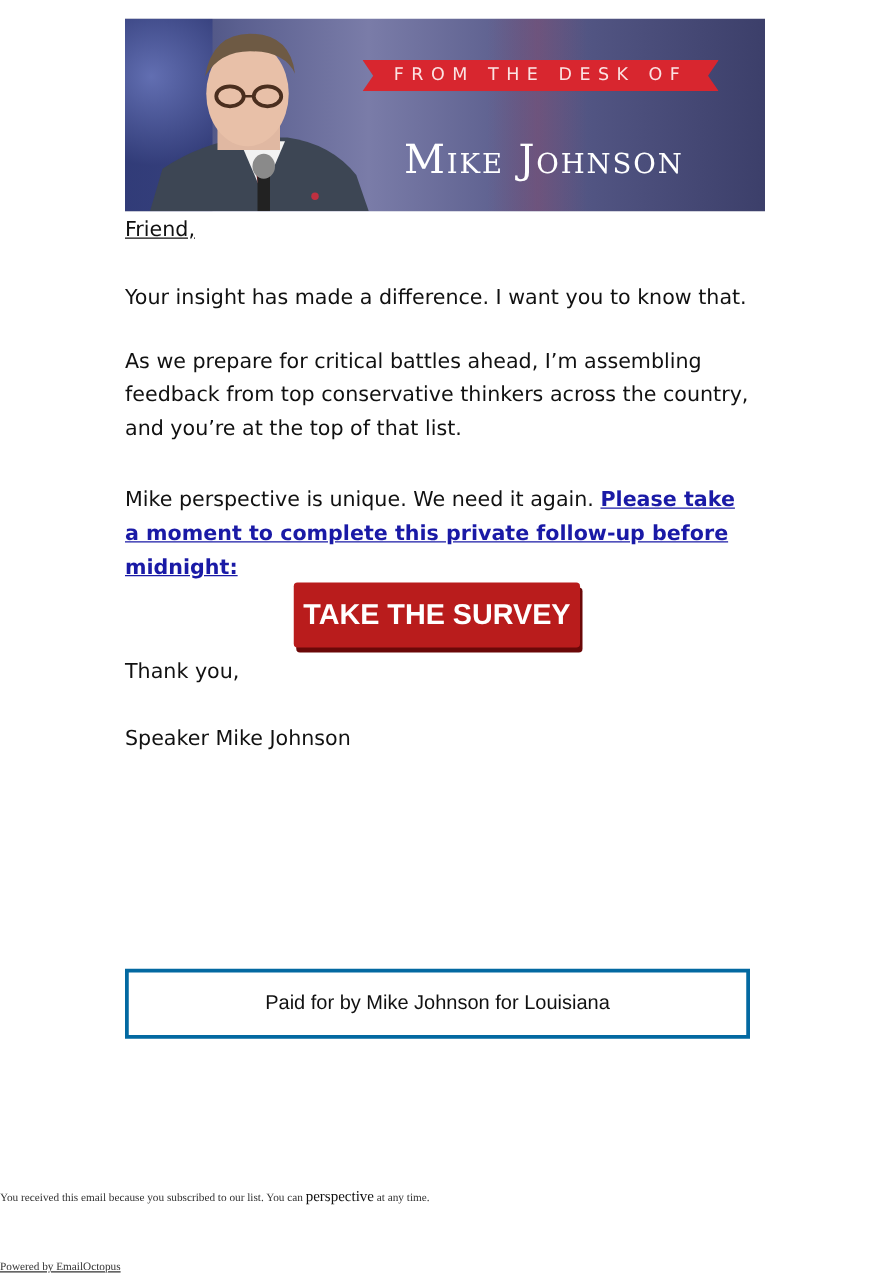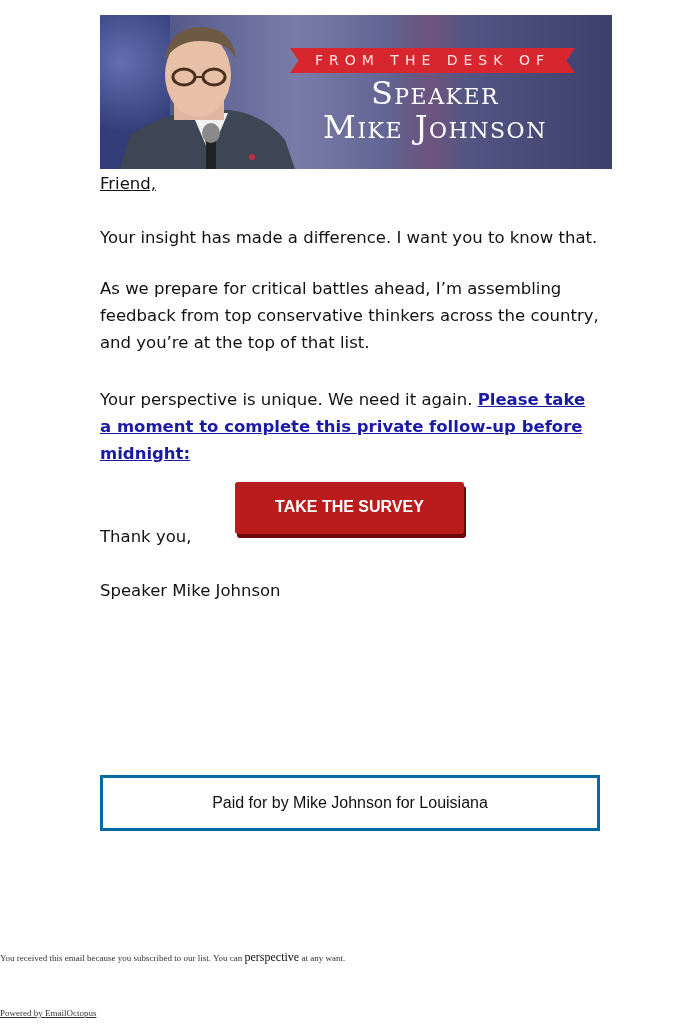--- a/index.html
+++ b/index.html
@@ -20,21 +20,21 @@
       font-family: "DejaVu Serif", serif; font-variant: small-caps; letter-spacing: 1.5px; }
     .banner-name.l1 { top: 60px; font-size: 32px; line-height: 36px; }
     .banner-name.l2 { top: 94px; font-size: 32px; line-height: 36px; }
 
     .body-text { font-family: "DejaVu Sans", sans-serif; font-size: 16.5px; color: #111111; line-height: 27px; }
     .p { position: absolute; left: 100px; width: 500px; margin: 0; }
     .p a { color: #1a1aa6; font-weight: bold; text-decoration: underline; }
     .cta-wrap { position: absolute; left: 235px; top: 466px; }
     .cta { display: block; width: 229px; height: 52px; background: #b91c1c; border-radius: 3px;
       box-shadow: 2px 4px 0 #6b0808; color: #ffffff; font-family: "Liberation Sans", sans-serif;
-      font-weight: bold; font-size: 16px; text-align: center; line-height: 50px; text-decoration: none; margin-top: 16px; }
+      font-weight: bold; font-size: 23px; text-align: center; line-height: 50px; text-decoration: none; }
     .paidfor { position: absolute; left: 100px; top: 775px; width: 494px; height: 50px; border: 3px solid #0369a1;
       font-family: "Liberation Sans", sans-serif; font-size: 16px; color: #111; text-align: center; line-height: 50px; }
     .footer1 { position: absolute; left: 0; top: 950px; font-family: "Liberation Serif", serif; font-size: 9px; color: #333; white-space: nowrap; }
     .footer1 .unsub { font-size: 12px; color: #111; text-decoration: none; }
     .footer2 { position: absolute; left: 0; top: 1008px; font-family: "Liberation Serif", serif; font-size: 9px; color: #333; text-decoration: underline; }
   </style>
 </head>
 <body>
 
 <div class="container">
@@ -49,34 +49,33 @@
       <ellipse cx="98" cy="60" rx="33" ry="42" fill="#e8c0a8"></ellipse>
       <path d="M64 46 Q70 12 100 12 Q132 12 136 44 Q128 26 100 26 Q76 26 64 46 Z" fill="#6e5a44"></path>
       <ellipse cx="84" cy="62" rx="11" ry="8" fill="none" stroke="#4a2e1e" stroke-width="3"></ellipse>
       <ellipse cx="114" cy="62" rx="11" ry="8" fill="none" stroke="#4a2e1e" stroke-width="3"></ellipse>
       <line x1="95" y1="62" x2="103" y2="62" stroke="#4a2e1e" stroke-width="2"></line>
       <rect x="106" y="118" width="10" height="36" fill="#222"></rect>
       <ellipse cx="111" cy="118" rx="9" ry="10" fill="#8a8a8a"></ellipse>
       <circle cx="152" cy="142" r="3" fill="#c03040"></circle>
     </svg>
     <div class="ribbon">FROM THE DESK OF</div>
-    <div class="banner-name l1">Speaker</div>
     <div class="banner-name l2">Mike Johnson</div>
   </div>
 </div>
 
 <p class="p body-text" style="top:170px;text-decoration:underline;">Friend,</p>
 <p class="p body-text" style="top:224px;">Your insight has made a difference. I want you to know that.</p>
 <p class="p body-text" style="top:275px;">As we prepare for critical battles ahead, I’m assembling feedback from top conservative thinkers across the country, and you’re at the top of that list.</p>
-<p class="p body-text" style="top:386px;"><span>Your perspective is unique. We need it again. </span><a href="#">Please take a moment to complete this private follow-up before midnight:</a></p>
+<p class="p body-text" style="top:386px;"><span>Mike perspective is unique. We need it again. </span><a href="#">Please take a moment to complete this private follow-up before midnight:</a></p>
 
 <div class="cta-wrap">
   <a href="#" class="cta">TAKE THE SURVEY</a>
 </div>
 
 <p class="p body-text" style="top:523px;">Thank you,</p>
 <p class="p body-text" style="top:577px;">Speaker Mike Johnson</p>
 
 <div class="paidfor">Paid for by Mike Johnson for Louisiana</div>
 
-<div class="footer1"><span>You received this email because you subscribed to our list. You can </span><a href="#" class="unsub">perspective</a><span> at any want.</span></div>
+<div class="footer1"><span>You received this email because you subscribed to our list. You can </span><a href="#" class="unsub">perspective</a><span> at any time.</span></div>
 
 <a href="#" class="footer2">Powered by EmailOctopus</a>
 
 </body></html>

